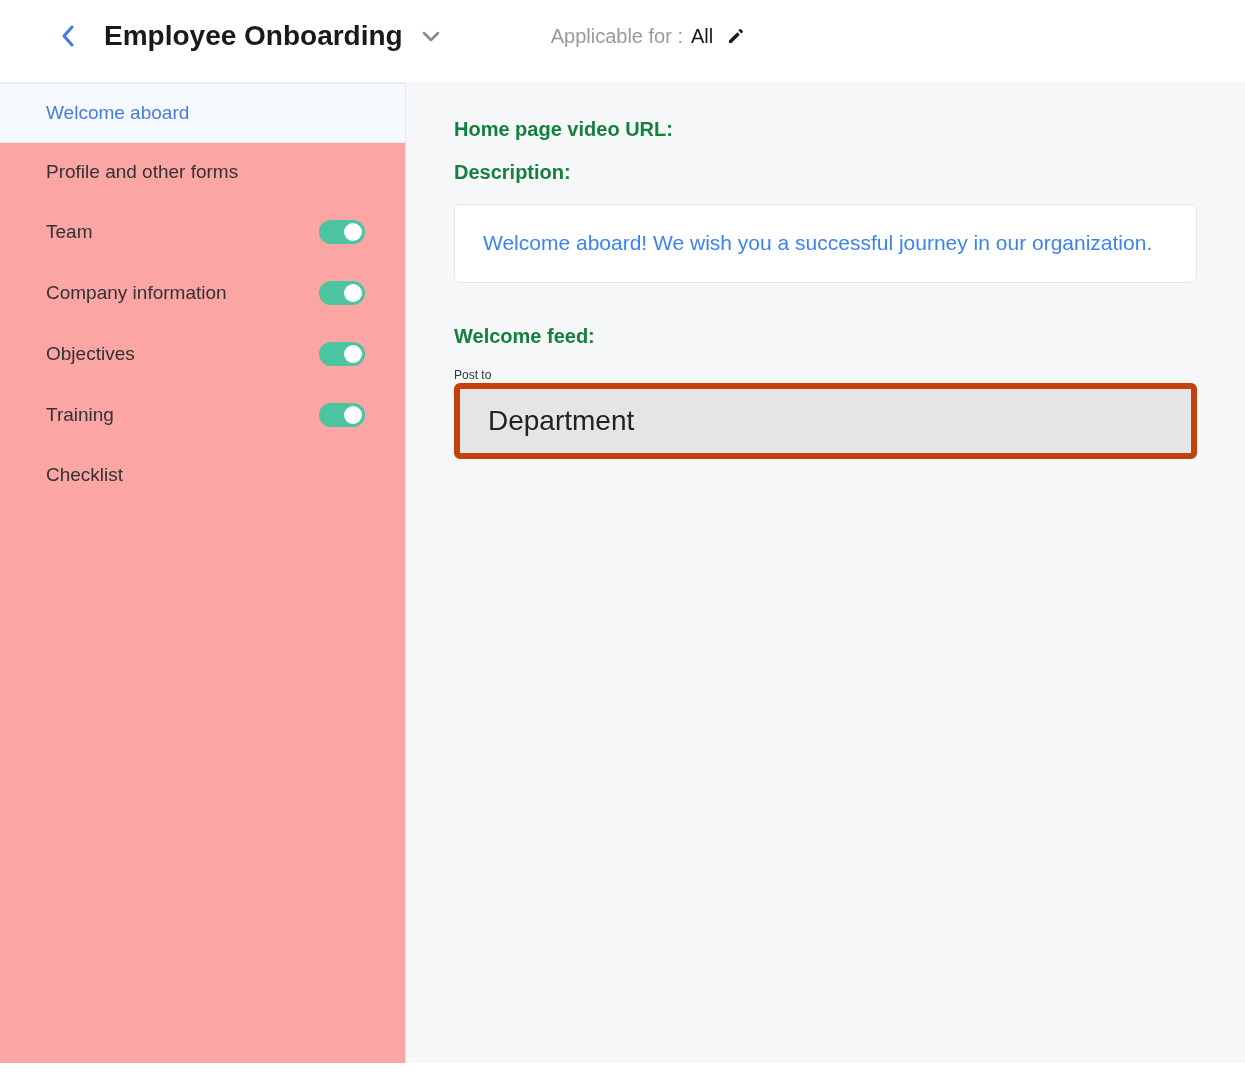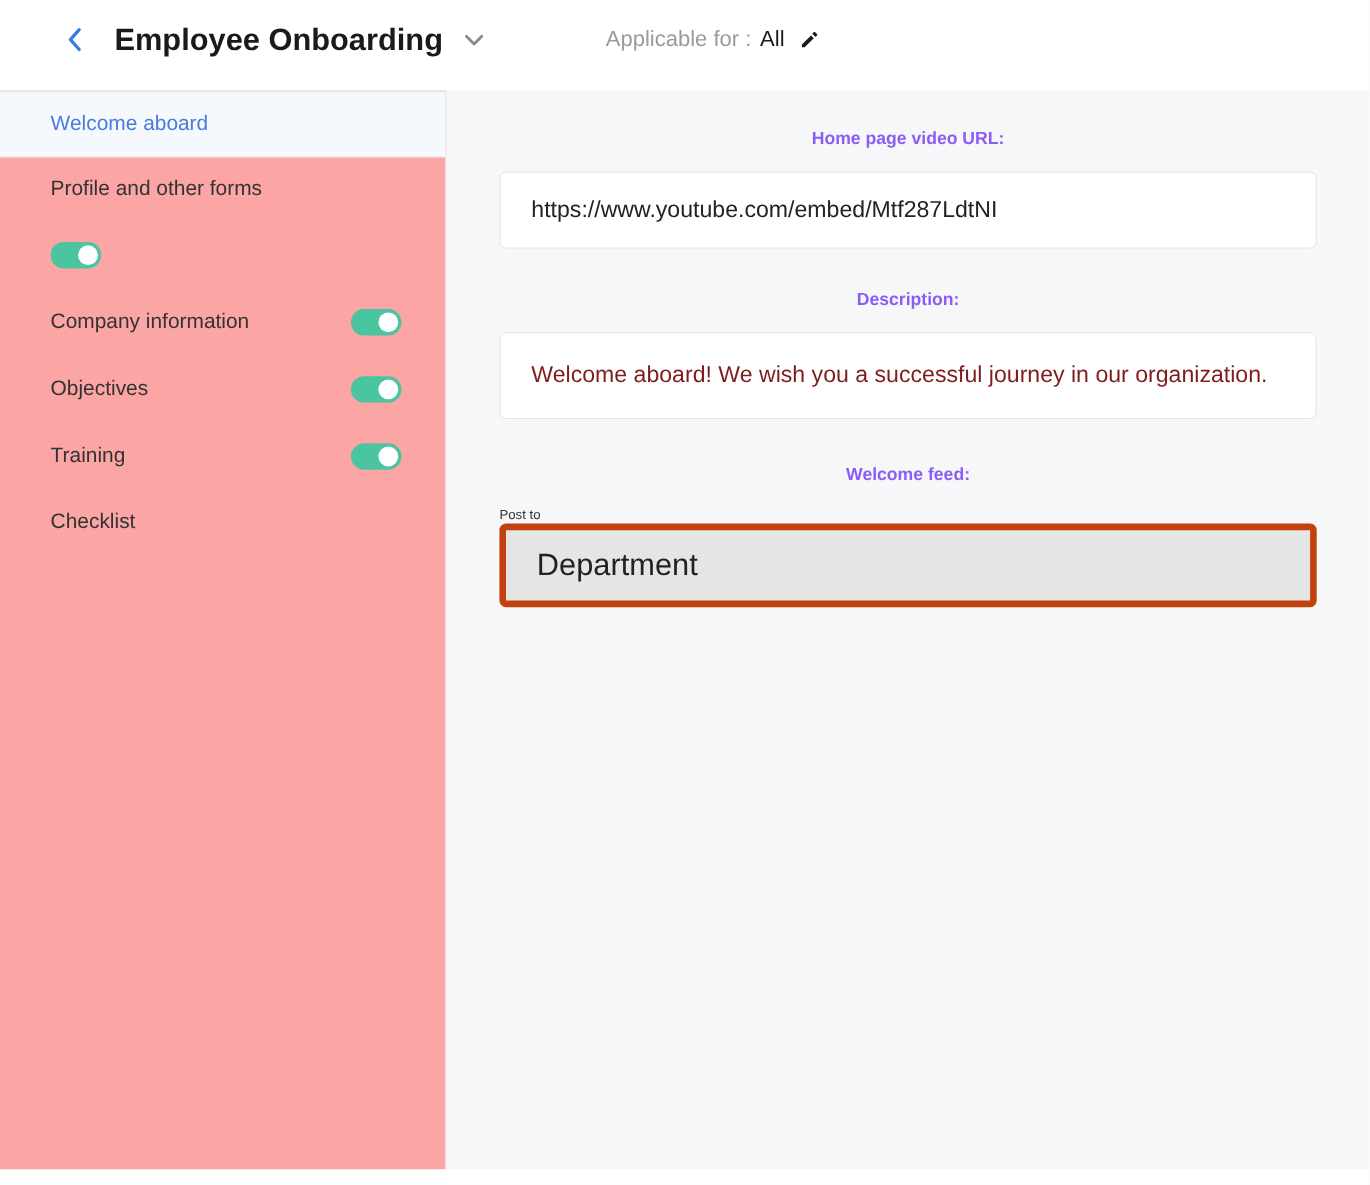--- a/index.html
+++ b/index.html
@@ -122,25 +122,24 @@
       right: 3px;
     }
 
     .main {
       flex: 1;
       background: #f6f7f9;
       padding: 36px 48px;
       border-left: 1px solid #e8e8e8;
     }
     .section-label {
-      font-size: 16px;
+      font-size: 20px;
       font-weight: 700;
-      color: #8b5cf6;
+      color: #15803d;
       margin-bottom: 20px;
-      text-align: center;
     }
     .sub-label {
       font-size: 12px;
       color: #333;
       margin-bottom: 1px;
     }
     .input-box {
       background: #fff;
       border: 1px solid #e6e6e6;
       border-radius: 6px;
@@ -149,21 +148,21 @@
       color: #222;
       margin-bottom: 38px;
       width: 100%;
     }
     .textarea-box {
       background: #fff;
       border: 1px solid #e6e6e6;
       border-radius: 6px;
       padding: 22px 28px;
       font-size: 21px;
-      color: #7f1d1d;
+      color: #3b82f6;
       margin-bottom: 42px;
       width: 100%;
       line-height: 1.55;
     }
     .select-box {
       background: #e5e5e5;
       border: 6px solid #c2410c;
       border-radius: 6px;
       padding: 16px 28px;
       font-size: 28px;
@@ -200,20 +199,21 @@
 
 <div class="body-wrap">
   <nav class="sidebar" id="sidebar-container">
       <div class="sidebar-item active">
         <span class="sidebar-item-label">Welcome aboard</span>
       </div>
       <div class="sidebar-item">
         <span class="sidebar-item-label">Profile and other forms</span>
       </div>
       <div class="sidebar-item">
+        <span class="sidebar-item-label">Team</span>
         <div class="toggle">
           <div class="toggle-knob"></div>
         </div>
       </div>
       <div class="sidebar-item">
         <span class="sidebar-item-label">Company information</span>
         <div class="toggle">
           <div class="toggle-knob"></div>
         </div>
       </div>
@@ -229,21 +229,20 @@
           <div class="toggle-knob"></div>
         </div>
       </div>
       <div class="sidebar-item">
         <span class="sidebar-item-label">Checklist</span>
       </div>
     </nav>
 
   <main class="main">
     <div class="section-label">Home page video URL:</div>
-    <div class="input-box">https://www.youtube.com/embed/Mtf287LdtNI</div>
 
     <div class="section-label">Description:</div>
     <div class="textarea-box">Welcome aboard! We wish you a successful journey in our organization.</div>
 
     <div class="section-label">Welcome feed:</div>
     <div class="sub-label">Post to</div>
     <div class="select-box">Department</div>
   </main>
 </div>
 

